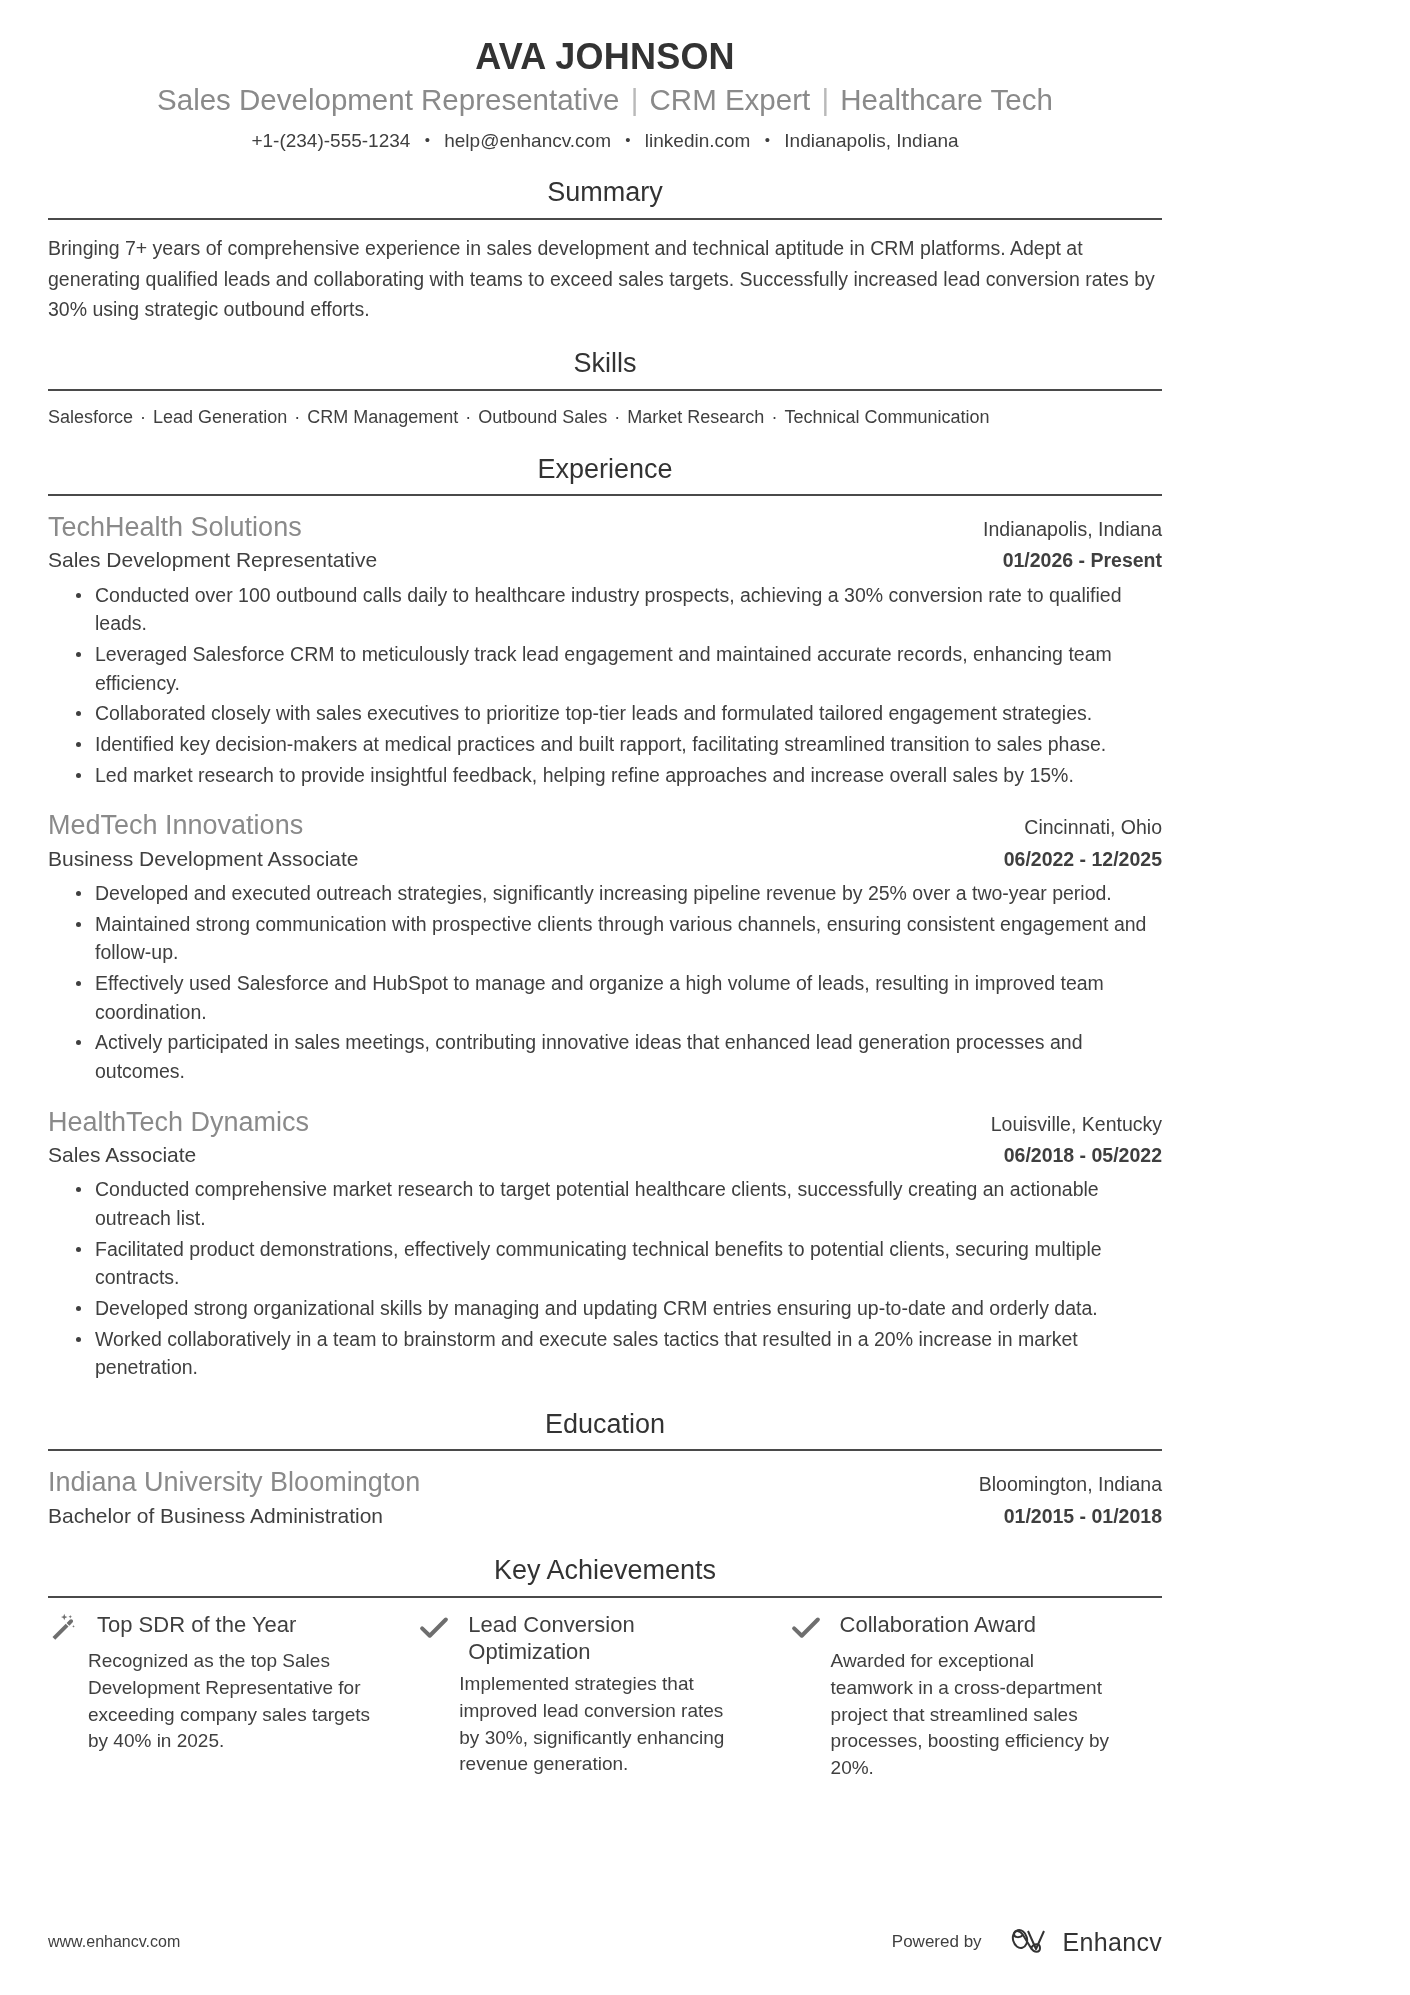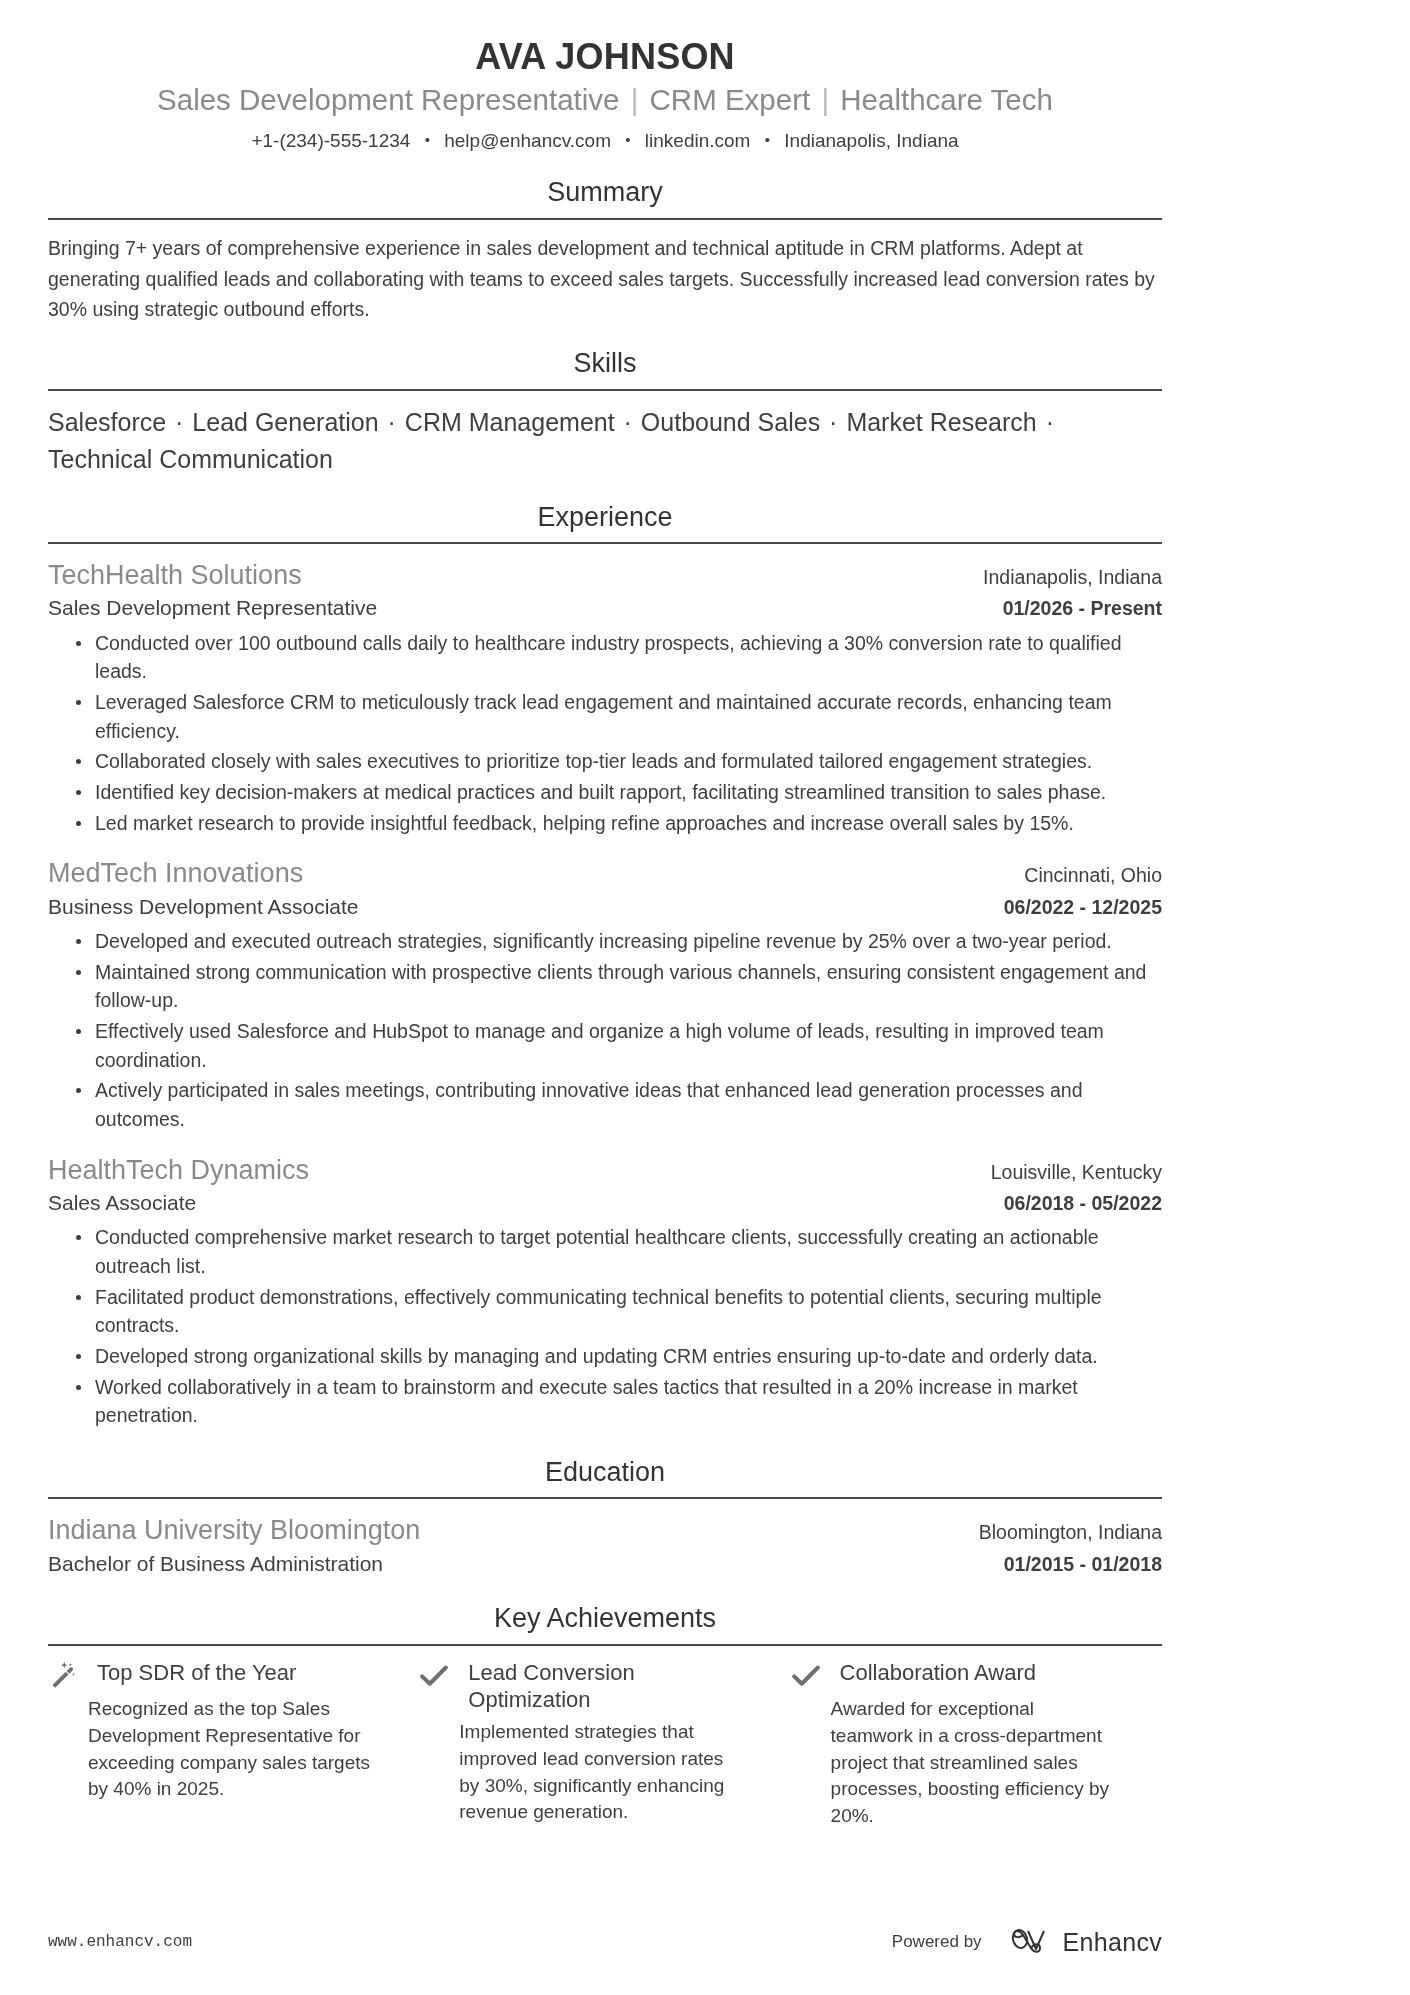--- a/index.html
+++ b/index.html
@@ -81,21 +81,21 @@
     margin-bottom: 13px;
   }
 
   .body-text {
     font-size: 19.5px;
     line-height: 1.58;
     color: #3f3f3f;
   }
 
   .skills-line {
-    font-size: 25px;
+    font-size: 18px;
     line-height: 1.5;
     color: #3f3f3f;
   }
   .skills-line .sdot {
     padding: 0 2px;
     color: #3f3f3f;
   }
 
   
   .entry {
@@ -208,21 +208,20 @@
     left: 48px;
     right: 48px;
     bottom: 38px;
     display: flex;
     align-items: center;
     justify-content: space-between;
   }
   .footer-url {
     font-size: 16px;
     color: #3f3f3f;
-    font-family: Liberation Mono, monospace;
   }
   .footer-right {
     display: flex;
     align-items: center;
     gap: 28px;
   }
   .footer-powered {
     font-size: 17px;
     color: #3f3f3f;
   }

